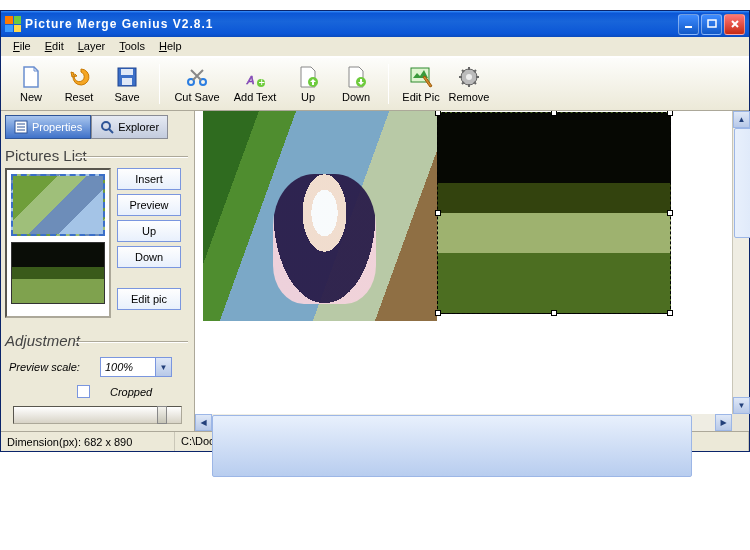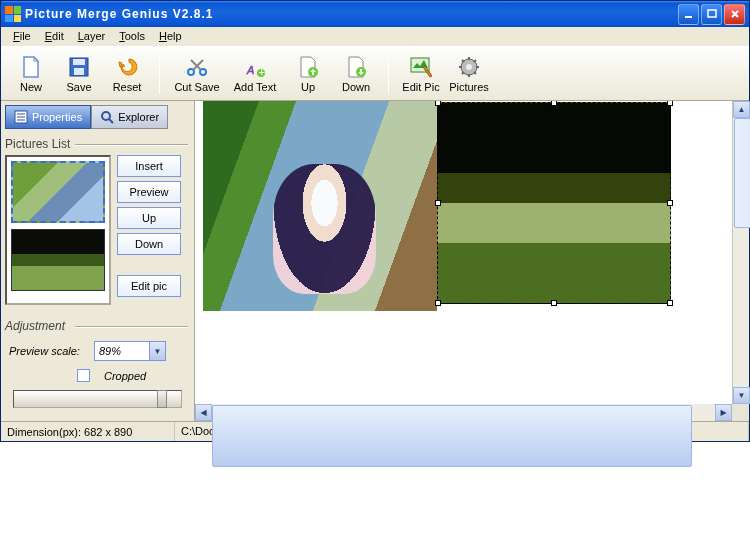--- a/index.html
+++ b/index.html
@@ -1,17 +1,17 @@
 <!DOCTYPE html>
 <html><head>
 <meta charset="utf-8">
 <style>
 * { box-sizing: border-box; margin: 0; padding: 0; font-family: Tahoma, sans-serif; font-size: 11px; }
 html, body { width: 750px; height: 550px; overflow: hidden; }
-.window { width: 750px; height: 442px; background: #4d7c0f; border: 1px solid #0a246a; display: flex; flex-direction: column; }
+.window { width: 750px; height: 442px; background: #4d7c0f; border: 1px solid #0a246a; display: flex; flex-direction: column; margin-top: 10px; }
 .titlebar { height: 26px; background: linear-gradient(to bottom, #3a93ff 0%, #0b56d6 8%, #1865da 40%, #0b56d6 88%, #0a4bbd 100%); display: flex; align-items: center; padding: 0 4px; color: white; font-weight: bold; }
 .title-icon { width: 16px; height: 16px; margin-right: 4px; display: grid; grid-template: 1fr 1fr / 1fr 1fr; gap: 1px; }
 .title-icon span:nth-child(1){background:#ff7a00}.title-icon span:nth-child(2){background:#6ecb3c}.title-icon span:nth-child(3){background:#3c9bff}.title-icon span:nth-child(4){background:#ffd84a}
 .title-text { flex: 1; letter-spacing: 1px; font-size: 12px; }
 .win-btns { display: flex; gap: 2px; }
 .win-btn { width: 21px; height: 21px; border-radius: 3px; border: 1px solid #fff6; display: flex; align-items: center; justify-content: center; color: white; font-weight: bold; font-size: 11px; }
 .win-min,.win-max{background:linear-gradient(#3f8cff,#1159c8)}.win-close{background:linear-gradient(#f77,#c62a13)}
 .menubar { height: 20px; background: #ece9d8; border-bottom: 1px solid #fff; padding: 2px 6px; display: flex; gap: 2px; }
 .menu-item { padding: 1px 6px; cursor: default; }
 .menu-item u { text-decoration: underline; }
@@ -19,32 +19,32 @@
 .tool-sep { width: 1px; height: 40px; background: #aca899; margin: 0 8px; border-right: 1px solid #fff; }
 .tool-btn { width: 48px; height: 48px; display: flex; flex-direction: column; align-items: center; justify-content: center; gap: 2px; cursor: default; border: 1px solid transparent; }
 .tool-btn.wide { width: 58px; }
 .tool-icon { width: 24px; height: 24px; display: flex; align-items: center; justify-content: center; }
 .content { flex: 1; display: flex; min-height: 0; }
 .left-panel { width: 194px; background: #ece9d8; border-right: 1px solid #aca899; display: flex; flex-direction: column; padding: 4px; }
 .tabs { display: flex; height: 24px; margin-bottom: 6px; }
 .tab { display: flex; align-items: center; gap: 4px; padding: 2px 8px; border: 1px solid #898c95; background: linear-gradient(#e6eaf3,#c3ccde); cursor: default; }
 .tab.active { background: linear-gradient(#a9c6ee,#3f72c9); color: white; border-color: #2f5597; }
 .tab-icon { width: 14px; height: 14px; }
-.group-label { font-size: 12px; color: #444; margin: 2px 0 4px; position: relative; }
+.group-label { font-size: 15px; color: #444; margin: 2px 0 4px; position: relative; }
 .group-label::after { content: ""; position: absolute; left: 70px; right: 2px; top: 50%; height: 1px; background: #aca899; border-bottom: 1px solid #fff; }
 .pictures-row { display: flex; gap: 6px; }
 .thumb-box { width: 106px; height: 150px; background: #fff; border: 2px inset #aca899; padding: 4px; display: flex; flex-direction: column; gap: 6px; overflow: hidden; }
 .thumb { width: 94px; height: 62px; border: 1px solid #333; }
 .thumb.sel { border: 2px dashed #3b6fc8; }
 .thumb1 { background: linear-gradient(135deg,#6f9e3a 0 30%,#9fbf7a 30% 50%,#6d8db9 50% 70%,#a4c4e7 70%); }
 .thumb2 { background: linear-gradient(#0a0d07 0 40%,#3a5a1a 40% 60%,#7fa24e 60% 100%); }
 .side-btns { display: flex; flex-direction: column; gap: 4px; width: 64px; }
 .btn { height: 22px; border: 1px solid #7a96df; background: linear-gradient(#fefefe,#e8f0fc); display: flex; align-items: center; justify-content: center; cursor: default; }
 .adjust-group { margin-top: 12px; font-style: italic; }
-.adj-row { display: flex; align-items: center; gap: 14px; margin: 8px 4px; }
+.adj-row { display: flex; align-items: center; gap: 20px; margin: 8px 4px; }
 .combo { display: flex; align-items: center; border: 1px solid #7a96df; background: white; height: 20px; width: 72px; }
 .combo span { flex: 1; padding: 0 4px; }
 .combo-arrow { width: 16px; height: 18px; background: linear-gradient(#dfe8f7,#b8c9e8); border-left: 1px solid #7a96df; display: flex; align-items: center; justify-content: center; font-size: 8px; color: #23407a; }
 .checkbox { width: 13px; height: 13px; border: 1px solid #7a96df; background: white; }
 .slider { margin: 4px 8px 0; height: 18px; border: 1px inset #aca899; background: linear-gradient(#fff,#d7d3c6); position: relative; }
 .slider-thumb { position: absolute; right: 14px; top: -1px; width: 10px; height: 18px; background: linear-gradient(#f4f3ee,#c6c4b6); border: 1px solid #888; }
 .canvas-wrap { flex: 1; display: flex; flex-direction: column; min-width: 0; }
 .canvas-area { flex: 1; display: flex; min-height: 0; }
 .canvas-scroll { flex: 1; background: #fff; position: relative; overflow: hidden; }
 .canvas { position: absolute; left: 8px; top: 0; width: 470px; height: 210px; display: flex; }
@@ -110,35 +110,35 @@
       <div class="tool-icon">
           <svg width="22" height="24">
             <path d="M4 2h10l4 4v16H4z" fill="#fff" stroke="#6a8ecf" stroke-width="1.5"></path>
             <path d="M14 2v4h4" fill="none" stroke="#6a8ecf"></path>
           </svg>
         </div>
       <span>New</span>
     </div>
     <div class="tool-btn">
       <div class="tool-icon">
+          <svg width="24" height="24">
+            <path d="M14 4a8 8 0 1 1-7 4l-3-1 1 5 5-1-2-2a5 5 0 1 0 6-2z" fill="#f5a623" stroke="#c97a03"></path>
+          </svg>
+        </div>
+      <span>Reset</span>
+    </div>
+    <div class="tool-btn">
+      <div class="tool-icon">
           <svg width="22" height="22">
             <rect x="2" y="2" width="18" height="18" fill="#3b6fc8" stroke="#1f4590"></rect>
             <rect x="5" y="3" width="12" height="6" fill="#dfe8f7"></rect>
             <rect x="6" y="12" width="10" height="7" fill="#dfe8f7"></rect>
           </svg>
         </div>
       <span>Save</span>
-    </div>
-    <div class="tool-btn">
-      <div class="tool-icon">
-          <svg width="24" height="24">
-            <path d="M14 4a8 8 0 1 1-7 4l-3-1 1 5 5-1-2-2a5 5 0 1 0 6-2z" fill="#f5a623" stroke="#c97a03"></path>
-          </svg>
-        </div>
-      <span>Reset</span>
     </div>
     <div class="tool-sep"></div>
     <div class="tool-btn wide">
       <div class="tool-icon">
           <svg width="24" height="22">
             <circle cx="6" cy="16" r="3" fill="none" stroke="#2a7de1" stroke-width="2"></circle>
             <circle cx="18" cy="16" r="3" fill="none" stroke="#2a7de1" stroke-width="2"></circle>
             <path d="M8 14 L18 4 M16 14 L6 4" stroke="#888" stroke-width="2"></path>
           </svg>
         </div>
@@ -188,21 +188,21 @@
     <div class="tool-btn">
       <div class="tool-icon">
           <svg width="22" height="22">
             <circle cx="11" cy="11" r="8" fill="#bbb" stroke="#666"></circle>
             <circle cx="11" cy="11" r="3" fill="#eee"></circle>
             <g stroke="#666" stroke-width="2">
               <path d="M11 1v3M11 18v3M1 11h3M18 11h3M4 4l2 2M16 16l2 2M18 4l-2 2M4 18l2-2"></path>
             </g>
           </svg>
         </div>
-      <span>Pictures</span>
+      <span>Remove</span>
     </div>
   </div>
 
   <div class="content">
     <div class="left-panel">
       <div class="tabs">
         <div class="tab active">
           <svg class="tab-icon" viewBox="0 0 14 14">
               <rect x="1" y="1" width="12" height="12" fill="#fff" stroke="#2f5597"></rect>
               <path d="M3 4h8M3 7h8M3 10h8" stroke="#2f5597"></path>
@@ -232,21 +232,21 @@
           <div style="height:12px"></div>
           <div class="btn">Edit pic</div>
         </div>
       </div>
 
       <div class="adjust-group">
         <div class="group-label">Adjustment</div>
         <div class="adj-row">
           <span>Preview scale:</span>
           <div class="combo">
-            <span>89%</span>
+            <span>100%</span>
             <div class="combo-arrow">▼</div>
           </div>
         </div>
         <div class="adj-row" style="margin-left:72px">
           <div class="checkbox"></div>
           <span>Cropped</span>
         </div>
         <div class="slider">
           <div class="slider-thumb"></div>
         </div>

